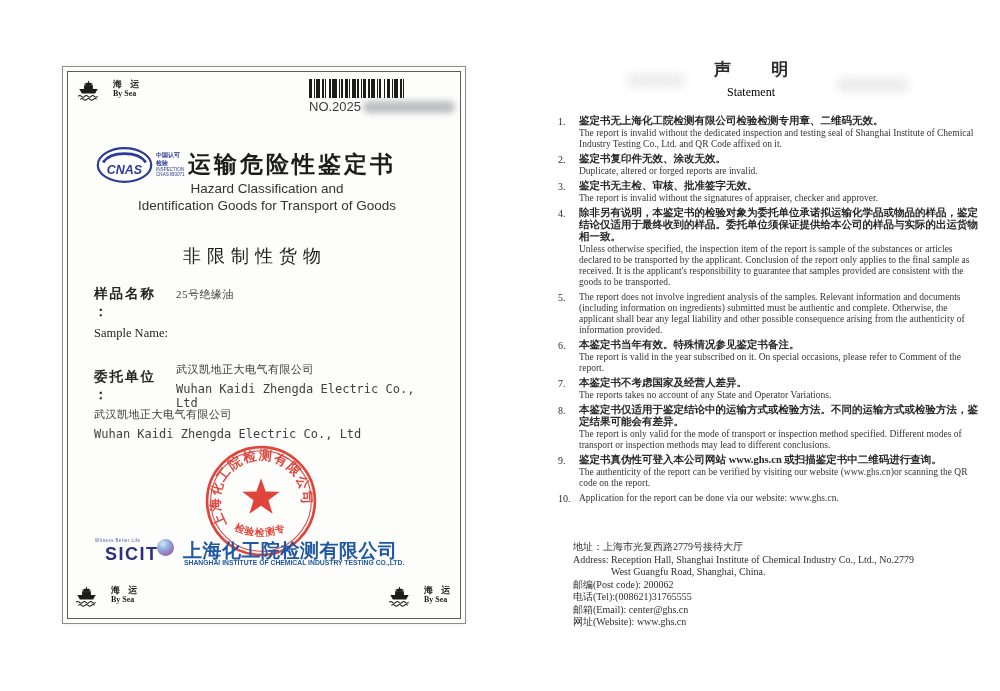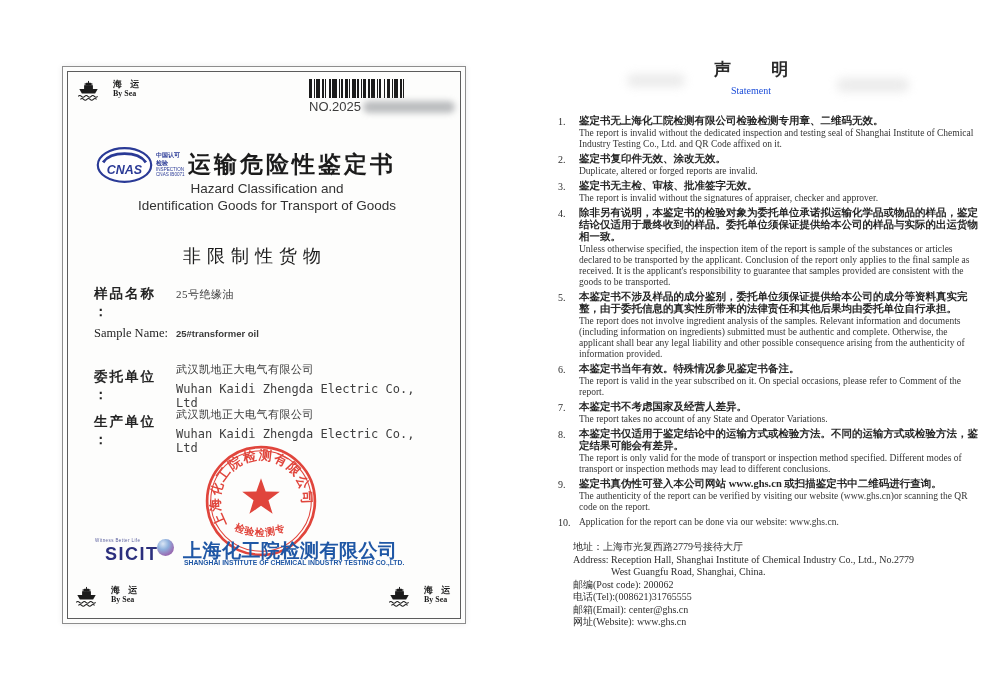--- a/index.html
+++ b/index.html
@@ -66,21 +66,21 @@
   .org-cn { left:120px; top:471px; width:215px; font-family:"Liberation Sans", sans-serif;
             font-size:19px; font-weight:bold; color:#1f57a5; letter-spacing:.5px; white-space:nowrap; }
   .org-en { left:121px; top:492px; font-family:"Liberation Sans", sans-serif;
             font-size:6.8px; font-weight:bold; color:#1f57a5; white-space:nowrap; }
 
   
   .page-stmt { position:absolute; left:545px; top:58px; width:455px; height:610px; background:#ffffff; }
   .stmt-header { position:absolute; left:0; top:0; width:412px; text-align:center; }
   .stmt-cn { font-size:17px; font-weight:bold; letter-spacing:18px; text-indent:18px;
              color:#2a2a2a; white-space:pre; }
-  .stmt-en { font-size:10px; color:#1d4ed8; margin-top:4px; }
+  .stmt-en { font-size:12px; color:#000000; margin-top:4px; }
   .bleed { position:absolute; background:#c6c6c6; filter:blur(5px); opacity:.35; border-radius:6px; }
   .bleed-a { left:82px; top:16px; width:58px; height:13px; }
   .bleed-b { left:292px; top:20px; width:72px; height:14px; }
 
   .stmt-list { position:absolute; left:13px; top:57px; width:422px; list-style:none; }
   .stmt-item { display:flex; margin-bottom:3px; }
   .s-num { width:21px; flex:none; font-size:10px; color:#2d2d2d; padding-top:1px; }
   .s-body { flex:1; }
   .s-cn { display:block; font-size:10.5px; font-weight:600; color:#262626; line-height:12px; }
   .s-en { display:block; font-size:9.5px; color:#343434; line-height:11px; margin-top:1px; }
@@ -154,35 +154,31 @@
     <div id="fields">
   <div class="field">
     <span class="f-label f-label-cjk">样品名称 ：</span>
     <span class="f-values">
             <div class="f-cjk">25号绝缘油</div>
           </span>
   </div>
 
   <div class="field">
     <span class="f-label f-label-en">Sample Name:</span>
-    <span class="f-values">
-            <div class="f-sans">25#transformer oil</div>
-          </span>
   </div>
 
   <div class="field">
     <span class="f-label f-label-cjk">委托单位 ：</span>
     <span class="f-values">
             <div class="f-cjk">武汉凯地正大电气有限公司</div>
             <div class="f-mono">Wuhan Kaidi Zhengda Electric Co., Ltd</div>
           </span>
   </div>
 
   <div class="field">
-    <span class="f-label f-label-cjk">生产单位 ：</span>
     <span class="f-values">
             <div class="f-cjk">武汉凯地正大电气有限公司</div>
             <div class="f-mono">Wuhan Kaidi Zhengda Electric Co., Ltd</div>
           </span>
   </div>
 </div>
 
     <div class="abs stamp">
       <svg viewBox="0 0 110 110">
         <defs>
@@ -265,38 +261,37 @@
     <span class="s-num">4.</span>
     <span class="s-body">
       <span class="s-cn">除非另有说明，本鉴定书的检验对象为委托单位承诺拟运输化学品或物品的样品，鉴定结论仅适用于最终收到的样品。委托单位须保证提供给本公司的样品与实际的出运货物相一致。</span>
       <span class="s-en">Unless otherwise specified, the inspection item of the report is sample of the substances or articles declared to be transported by the applicant. Conclusion of the report only applies to the final sample as received. It is the applicant's responsibility to guarantee that samples provided are consistent with the goods to be transported.</span>
     </span>
   </li>
 
   <li class="stmt-item">
     <span class="s-num">5.</span>
     <span class="s-body">
-      <span class="s-cn">本鉴定书不涉及样品的成分鉴别，委托单位须保证提供给本公司的成分等资料真实完整，由于委托信息的真实性所带来的法律责任和其他后果均由委托单位自行承担。</span>
       <span class="s-en">The report does not involve ingredient analysis of the samples. Relevant information and documents (including information on ingredients) submitted must be authentic and complete. Otherwise, the applicant shall bear any legal liability and other possible consequence arising from the authenticity of information provided.</span>
     </span>
   </li>
 
   <li class="stmt-item">
     <span class="s-num">6.</span>
     <span class="s-body">
       <span class="s-cn">本鉴定书当年有效。特殊情况参见鉴定书备注。</span>
       <span class="s-en">The report is valid in the year subscribed on it. On special occasions, please refer to Comment of the report.</span>
     </span>
   </li>
 
   <li class="stmt-item">
     <span class="s-num">7.</span>
     <span class="s-body">
       <span class="s-cn">本鉴定书不考虑国家及经营人差异。</span>
-      <span class="s-en">The report takes no account of any State and Operator Variations.</span>
+      <span class="s-en">The reports takes no account of any State and Operator Variations.</span>
     </span>
   </li>
 
   <li class="stmt-item">
     <span class="s-num">8.</span>
     <span class="s-body">
       <span class="s-cn">本鉴定书仅适用于鉴定结论中的运输方式或检验方法。不同的运输方式或检验方法，鉴定结果可能会有差异。</span>
       <span class="s-en">The report is only valid for the mode of transport or inspection method specified. Different modes of transport or inspection methods may lead to different conclusions.</span>
     </span>
   </li>

